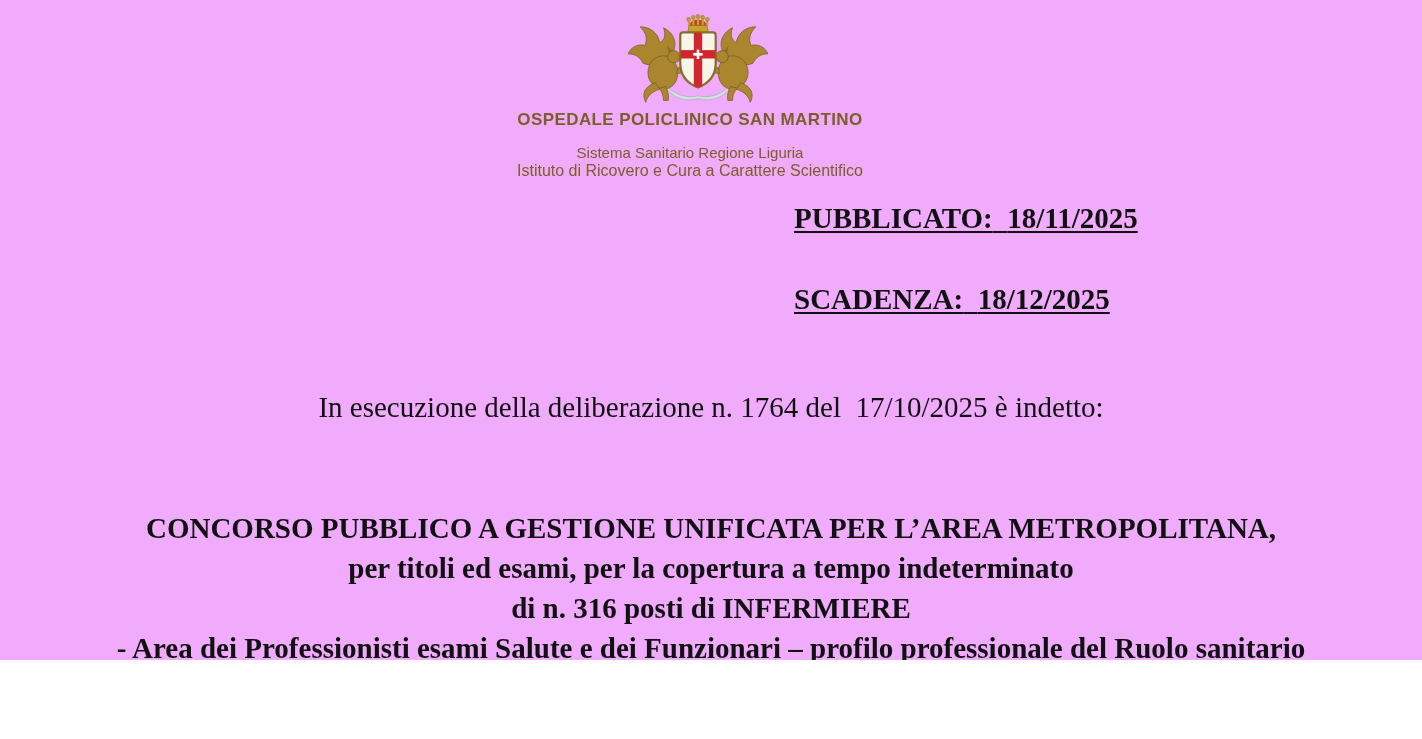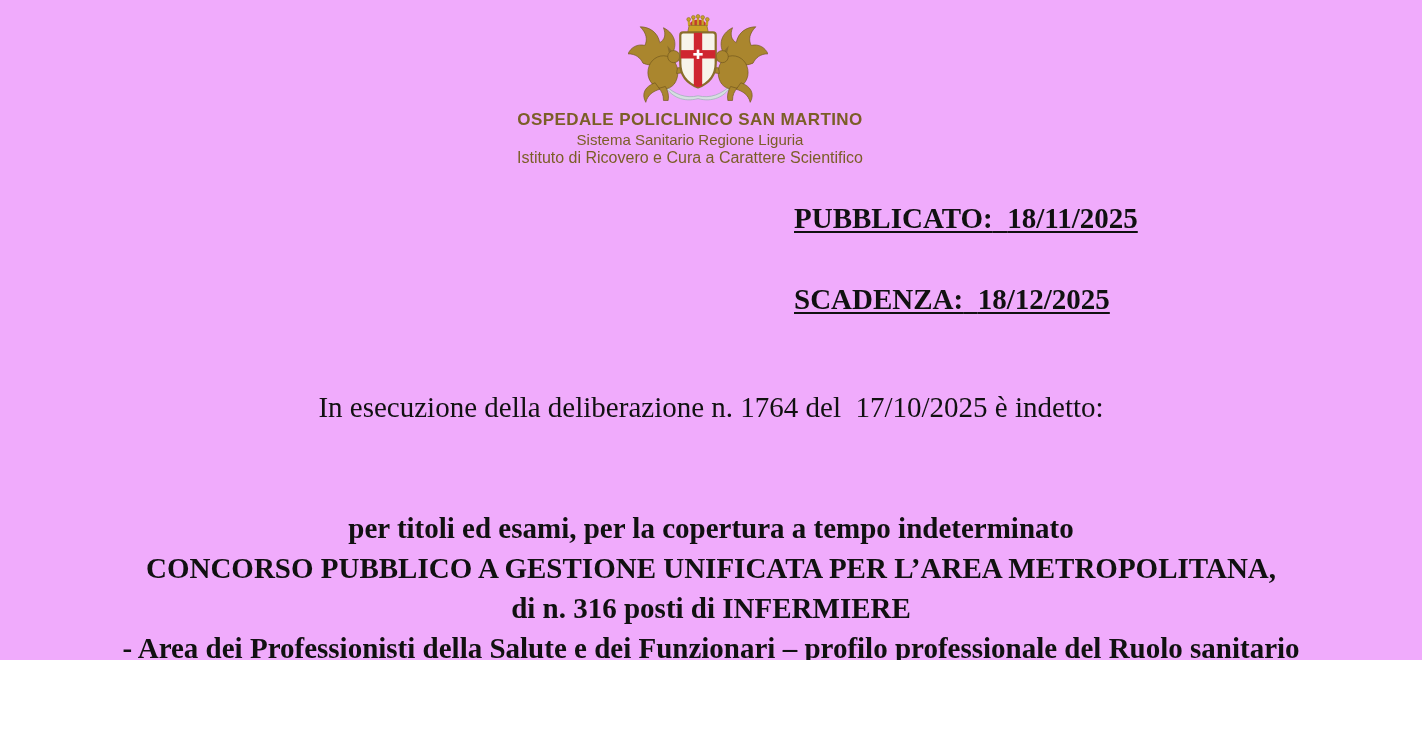--- a/index.html
+++ b/index.html
@@ -24,21 +24,21 @@
   .crest { display: block; margin: 0 auto; margin-left: calc(50% - 62px); }
   .org-name {
     margin-top: 3px;
     font-family: "Liberation Sans", sans-serif;
     font-weight: bold;
     font-size: 17px;
     letter-spacing: 0.4px;
     color: #7b5e27;
   }
   .org-subtitle {
-    margin-top: 1px;
+    margin-top: 14px;
     font-family: "Liberation Sans", sans-serif;
     font-size: 15px;
     color: #7b5e27;
   }
   .org-tagline {
     margin-top: 1px;
     font-family: "Liberation Sans", sans-serif;
     font-size: 16px;
     color: #7b5e27;
   }
@@ -142,19 +142,19 @@
   </header>
 
   <section class="dates">
     <div class="date-line"><span>PUBBLICATO:</span>&nbsp;&nbsp;<span>18/11/2025</span></div>
     <div class="date-line"><span>SCADENZA:</span>&nbsp;&nbsp;<span>18/12/2025</span></div>
   </section>
 
   <p class="execution">In esecuzione della deliberazione n. 1764 del  17/10/2025 è indetto:</p>
 
   <section class="title-block">
+    <div>CONCORSO PUBBLICO A GESTIONE UNIFICATA PER L’AREA METROPOLITANA,</div>
     <div>per titoli ed esami, per la copertura a tempo indeterminato</div>
-    <div>CONCORSO PUBBLICO A GESTIONE UNIFICATA PER L’AREA METROPOLITANA,</div>
     <div>di n. 316 posti di INFERMIERE</div>
-    <div>- Area dei Professionisti della Salute e dei Funzionari – profilo professionale del Ruolo sanitario</div>
+    <div>- Area dei Professionisti esami Salute e dei Funzionari – profilo professionale del Ruolo sanitario</div>
   </section>
 
 </div>
 
 </body></html>

